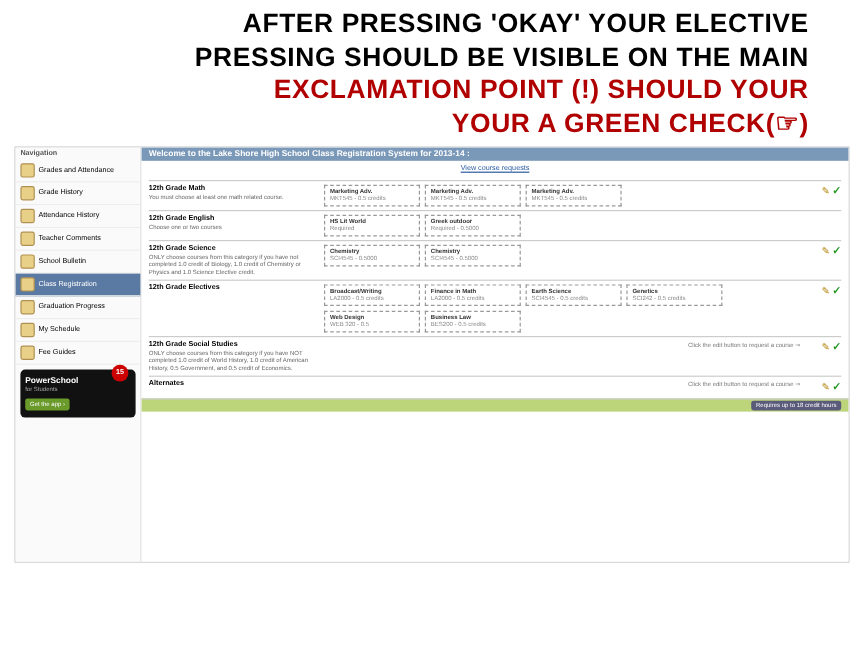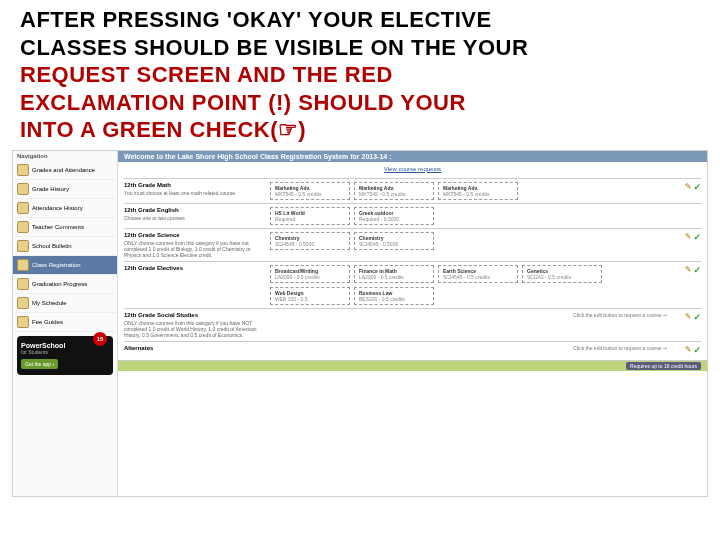--- a/index.html
+++ b/index.html
@@ -1,16 +1,16 @@
 <!DOCTYPE html>
 <html><head>
 <meta charset="utf-8">
 <style>
 html,body{margin:0;padding:0;width:720px;height:540px;font-family:Arial,sans-serif;background:#fff;overflow:hidden}
-.title{text-align:left;padding:6px 20px 2px;line-height:1.25}
+.title{text-align:right;padding:6px 46px 2px;line-height:1.25}
 .title .line{font-size:22px;font-weight:900;letter-spacing:0.5px}
 .title .black{color:#000}
 .title .red{color:#b00000}
 .screenshot{display:flex;margin:4px 12px 0;font-size:6px;border:1px solid #d0d0d0;height:345px;background:#fff}
 .sidebar{width:104px;background:#fafafa;border-right:1px solid #ddd}
 .sidebar-title{font-size:6px;font-weight:bold;padding:2px 4px;color:#555}
 .nav-item{display:flex;align-items:center;padding:3px 4px;border-bottom:1px solid #eee;cursor:pointer}
 .nav-item.selected{background:#5b7aa3;color:#fff}
 .nav-icon{width:10px;height:10px;margin-right:3px;background:#d0c080;border:1px solid #b09050;border-radius:2px;display:flex;align-items:center;justify-content:center;font-size:5px}
 .nav-icon.folder{background:#e8d088}
@@ -37,24 +37,23 @@
 .check{color:#2a9a2a;font-size:9px;font-weight:bold}
 .click-msg{font-size:5px;color:#777;text-align:right;flex:1}
 .final-row{border-top:1px solid #ccc;background:#bcd47a;padding:2px 6px;text-align:right}
 .final-row span{background:#5a5a7a;color:#fff;font-size:5px;padding:1px 4px;border-radius:2px}
 </style>
 </head>
 <body>
 
 <div class="title">
   <div class="line"><span class="black">AFTER PRESSING 'OKAY' YOUR ELECTIVE</span></div>
-  <div class="line"><span class="black">CLASSES SHOULD BE VISIBLE ON THE YOUR</span></div>
-  <div class="line"><span class="red">REQUEST SCREEN AND THE RED</span></div>
+  <div class="line"><span class="black">PRESSING SHOULD BE VISIBLE ON THE MAIN</span></div>
   <div class="line"><span class="red">EXCLAMATION POINT (!) SHOULD YOUR</span></div>
-  <div class="line"><span class="red">INTO A GREEN CHECK(☞)</span></div>
+  <div class="line"><span class="red">YOUR A GREEN CHECK(☞)</span></div>
 </div>
 
 <div class="screenshot">
   <div class="sidebar">
     <div class="sidebar-title">Navigation</div>
     <div id="nav-items">
         <div class="nav-item">
           <div class="nav-icon folder"></div>
           <span>Grades and Attendance</span>
         </div>

